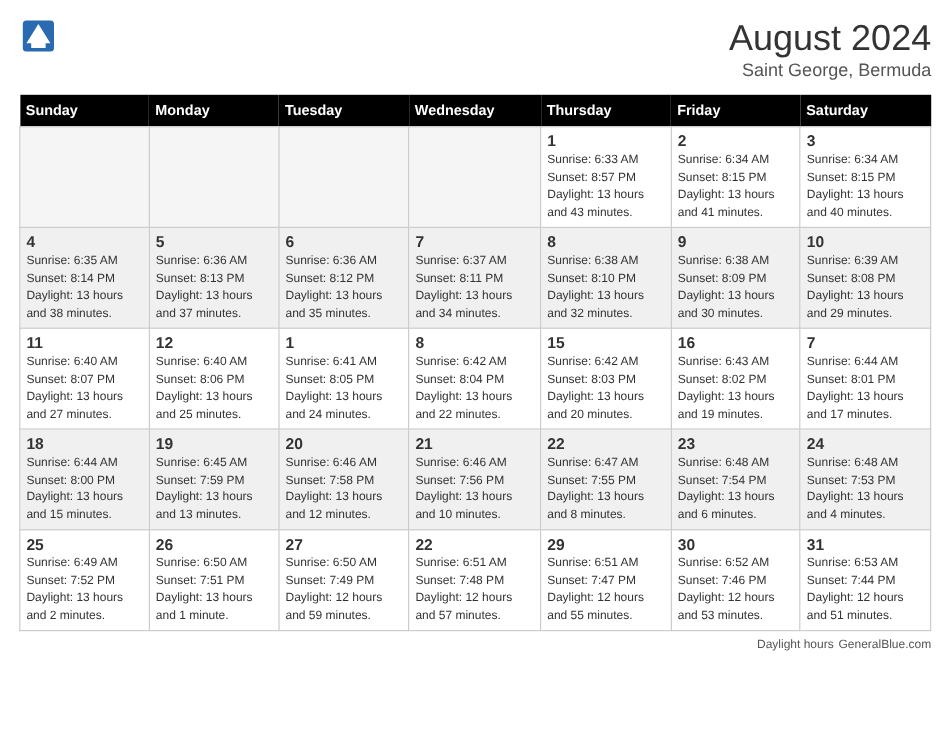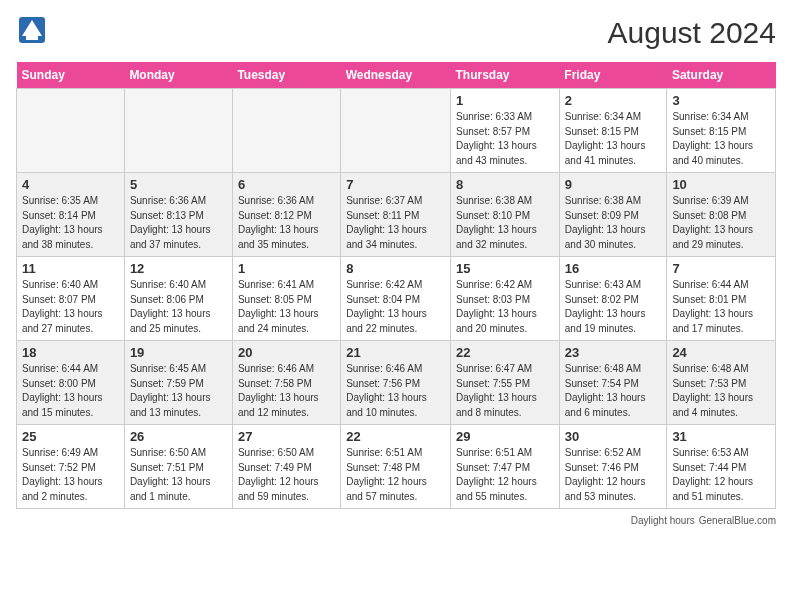--- a/index.html
+++ b/index.html
@@ -46,21 +46,21 @@
     .location {
       font-size: 15px;
       color: #555;
     }
     table {
       width: 100%;
       border-collapse: collapse;
       font-size: 10.5px;
     }
     th {
-      background-color: #ec4899;
+      background-color: #000000;
       color: #fff;
       text-align: left;
       padding: 6px 5px;
       font-size: 12px;
       font-weight: bold;
     }
     td {
       border: 1px solid #ccc;
       vertical-align: top;
       padding: 4px 5px;
@@ -102,20 +102,21 @@
 <div class="header">
   <div class="logo">
     <svg class="logo-icon" viewBox="0 0 28 28">
       <rect x="1" y="1" width="26" height="26" rx="3" fill="#2a6ab0"></rect>
       <polygon points="14,4 24,20 4,20" fill="white"></polygon>
       <rect x="8" y="16" width="12" height="8" fill="white"></rect>
     </svg>
   </div>
   <div class="title-block">
     <div class="month-year">August 2024</div>
+    <div class="location">Saint George, Bermuda</div>
   </div>
 </div>
 
 <table>
   <thead>
     <tr>
     <th>Sunday</th>
         <th>Monday</th>
         <th>Tuesday</th>
         <th>Wednesday</th>

